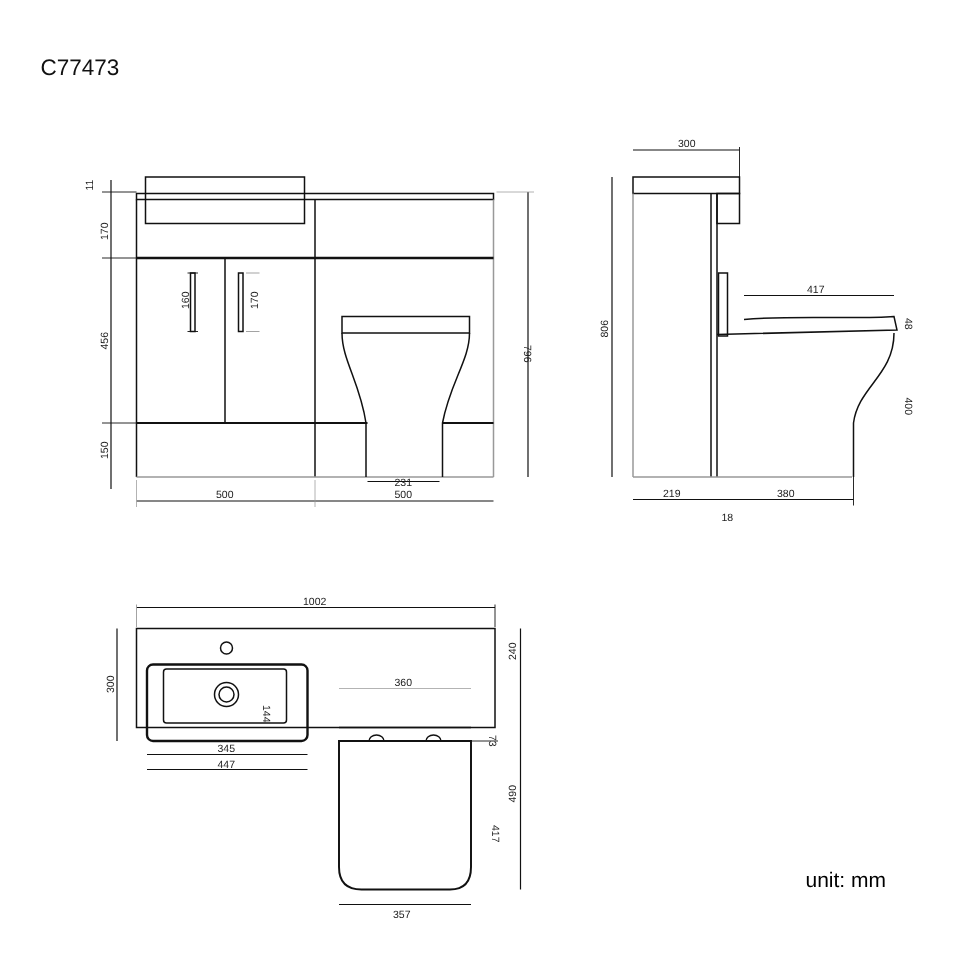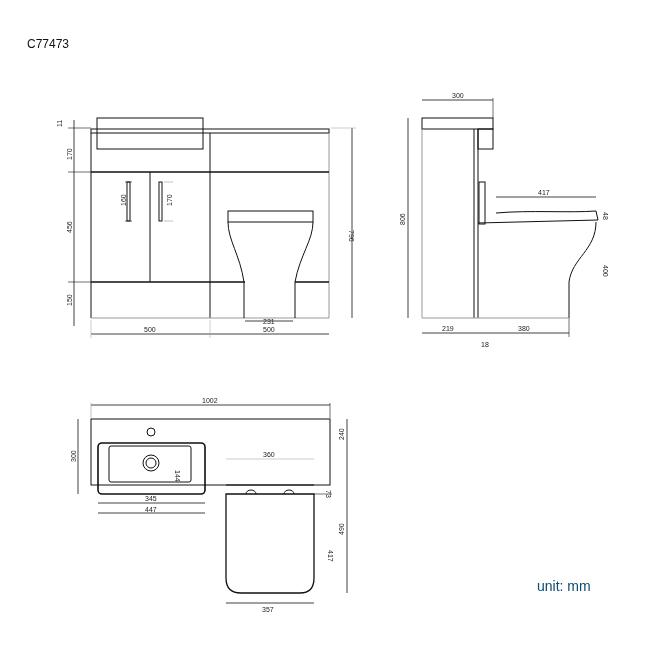--- a/index.html
+++ b/index.html
@@ -1,19 +1,19 @@
 <!DOCTYPE html>
 <html><head>
 <meta charset="utf-8">
 <style>
   html, body { margin: 0; padding: 0; background: #ffffff; }
   body { width: 650px; height: 650px; position: relative; overflow: hidden;
          font-family: "Liberation Sans", sans-serif; }
-  .title { position: absolute; left: 27px; top: 37px; font-size: 12px; color: #111; }
-  .unit  { position: absolute; left: 537px; top: 578px; font-size: 14px; color: #0c4a6e; }
+  .title { position: absolute; left: 27px; top: 37px; font-size: 15px; color: #111; }
+  .unit  { position: absolute; left: 537px; top: 578px; font-size: 14px; color: #000000; }
   svg.drawing { position: absolute; left: 0; top: 0; }
   .lbl { font-family: "Liberation Sans", sans-serif; font-size: 7px; fill: #222; }
 </style>
 </head>
 <body>
 
 <div class="title">C77473</div>
 <div class="unit">unit: mm</div>
 
 <svg class="drawing" width="650" height="650" viewBox="0 0 650 650" xmlns="http://www.w3.org/2000/svg">

